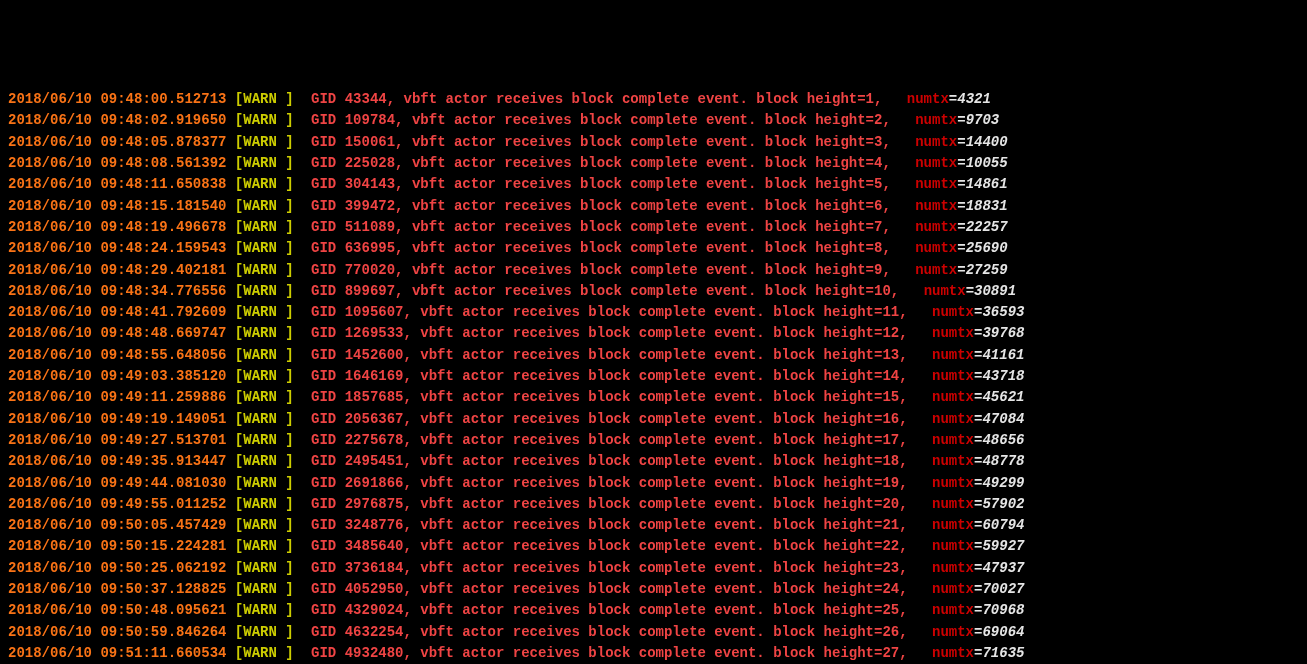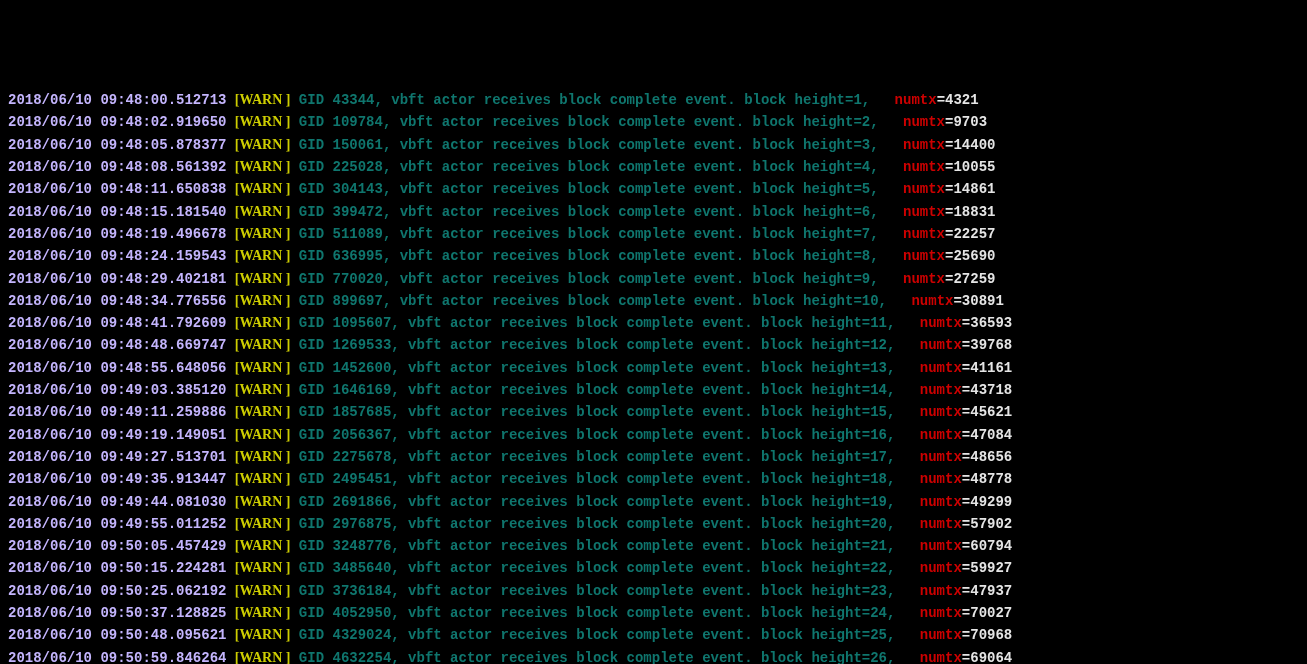--- a/index.html
+++ b/index.html
@@ -10,25 +10,25 @@
       font-size: 14px;
       line-height: 21.3px;
       color: #e5e5e5;
       white-space: pre;
       overflow: hidden;
       font-weight: bold;
     }
     .log-line {
       display: block;
     }
-    .ts { color: #c4b5fd; margin-top: 48px; }
-    .warn { color: #cdcd00; font-family: Liberation Serif, serif; }
-    .msg { color: #0f766e; }
+    .ts { color: #f97316; margin-top: 48px; }
+    .warn { color: #cdcd00; }
+    .msg { color: #ef4444; margin-left: 9px; }
     .numtx-key { color: #cd0000; margin-left: 16px; }
-    .numtx-val { color: #e5e5e5; }
+    .numtx-val { color: #e5e5e5; font-style: italic; }
   </style>
 </head>
 <body>
 
 
 
 <div id="log-container"><span class="log-line"><span class="ts">2018/06/10 09:48:00.512713</span> <span class="warn">[WARN ]</span> <span class="msg"><span>GID</span> <span>43344</span>, <span>vbft actor receives block complete event. block height=</span><span>1</span>, </span><span class="numtx-key">numtx</span>=<span class="numtx-val">4321</span></span><span class="log-line"><span class="ts">2018/06/10 09:48:02.919650</span> <span class="warn">[WARN ]</span> <span class="msg"><span>GID</span> <span>109784</span>, <span>vbft actor receives block complete event. block height=</span><span>2</span>, </span><span class="numtx-key">numtx</span>=<span class="numtx-val">9703</span></span><span class="log-line"><span class="ts">2018/06/10 09:48:05.878377</span> <span class="warn">[WARN ]</span> <span class="msg"><span>GID</span> <span>150061</span>, <span>vbft actor receives block complete event. block height=</span><span>3</span>, </span><span class="numtx-key">numtx</span>=<span class="numtx-val">14400</span></span><span class="log-line"><span class="ts">2018/06/10 09:48:08.561392</span> <span class="warn">[WARN ]</span> <span class="msg"><span>GID</span> <span>225028</span>, <span>vbft actor receives block complete event. block height=</span><span>4</span>, </span><span class="numtx-key">numtx</span>=<span class="numtx-val">10055</span></span><span class="log-line"><span class="ts">2018/06/10 09:48:11.650838</span> <span class="warn">[WARN ]</span> <span class="msg"><span>GID</span> <span>304143</span>, <span>vbft actor receives block complete event. block height=</span><span>5</span>, </span><span class="numtx-key">numtx</span>=<span class="numtx-val">14861</span></span><span class="log-line"><span class="ts">2018/06/10 09:48:15.181540</span> <span class="warn">[WARN ]</span> <span class="msg"><span>GID</span> <span>399472</span>, <span>vbft actor receives block complete event. block height=</span><span>6</span>, </span><span class="numtx-key">numtx</span>=<span class="numtx-val">18831</span></span><span class="log-line"><span class="ts">2018/06/10 09:48:19.496678</span> <span class="warn">[WARN ]</span> <span class="msg"><span>GID</span> <span>511089</span>, <span>vbft actor receives block complete event. block height=</span><span>7</span>, </span><span class="numtx-key">numtx</span>=<span class="numtx-val">22257</span></span><span class="log-line"><span class="ts">2018/06/10 09:48:24.159543</span> <span class="warn">[WARN ]</span> <span class="msg"><span>GID</span> <span>636995</span>, <span>vbft actor receives block complete event. block height=</span><span>8</span>, </span><span class="numtx-key">numtx</span>=<span class="numtx-val">25690</span></span><span class="log-line"><span class="ts">2018/06/10 09:48:29.402181</span> <span class="warn">[WARN ]</span> <span class="msg"><span>GID</span> <span>770020</span>, <span>vbft actor receives block complete event. block height=</span><span>9</span>, </span><span class="numtx-key">numtx</span>=<span class="numtx-val">27259</span></span><span class="log-line"><span class="ts">2018/06/10 09:48:34.776556</span> <span class="warn">[WARN ]</span> <span class="msg"><span>GID</span> <span>899697</span>, <span>vbft actor receives block complete event. block height=</span><span>10</span>, </span><span class="numtx-key">numtx</span>=<span class="numtx-val">30891</span></span><span class="log-line"><span class="ts">2018/06/10 09:48:41.792609</span> <span class="warn">[WARN ]</span> <span class="msg"><span>GID</span> <span>1095607</span>, <span>vbft actor receives block complete event. block height=</span><span>11</span>, </span><span class="numtx-key">numtx</span>=<span class="numtx-val">36593</span></span><span class="log-line"><span class="ts">2018/06/10 09:48:48.669747</span> <span class="warn">[WARN ]</span> <span class="msg"><span>GID</span> <span>1269533</span>, <span>vbft actor receives block complete event. block height=</span><span>12</span>, </span><span class="numtx-key">numtx</span>=<span class="numtx-val">39768</span></span><span class="log-line"><span class="ts">2018/06/10 09:48:55.648056</span> <span class="warn">[WARN ]</span> <span class="msg"><span>GID</span> <span>1452600</span>, <span>vbft actor receives block complete event. block height=</span><span>13</span>, </span><span class="numtx-key">numtx</span>=<span class="numtx-val">41161</span></span><span class="log-line"><span class="ts">2018/06/10 09:49:03.385120</span> <span class="warn">[WARN ]</span> <span class="msg"><span>GID</span> <span>1646169</span>, <span>vbft actor receives block complete event. block height=</span><span>14</span>, </span><span class="numtx-key">numtx</span>=<span class="numtx-val">43718</span></span><span class="log-line"><span class="ts">2018/06/10 09:49:11.259886</span> <span class="warn">[WARN ]</span> <span class="msg"><span>GID</span> <span>1857685</span>, <span>vbft actor receives block complete event. block height=</span><span>15</span>, </span><span class="numtx-key">numtx</span>=<span class="numtx-val">45621</span></span><span class="log-line"><span class="ts">2018/06/10 09:49:19.149051</span> <span class="warn">[WARN ]</span> <span class="msg"><span>GID</span> <span>2056367</span>, <span>vbft actor receives block complete event. block height=</span><span>16</span>, </span><span class="numtx-key">numtx</span>=<span class="numtx-val">47084</span></span><span class="log-line"><span class="ts">2018/06/10 09:49:27.513701</span> <span class="warn">[WARN ]</span> <span class="msg"><span>GID</span> <span>2275678</span>, <span>vbft actor receives block complete event. block height=</span><span>17</span>, </span><span class="numtx-key">numtx</span>=<span class="numtx-val">48656</span></span><span class="log-line"><span class="ts">2018/06/10 09:49:35.913447</span> <span class="warn">[WARN ]</span> <span class="msg"><span>GID</span> <span>2495451</span>, <span>vbft actor receives block complete event. block height=</span><span>18</span>, </span><span class="numtx-key">numtx</span>=<span class="numtx-val">48778</span></span><span class="log-line"><span class="ts">2018/06/10 09:49:44.081030</span> <span class="warn">[WARN ]</span> <span class="msg"><span>GID</span> <span>2691866</span>, <span>vbft actor receives block complete event. block height=</span><span>19</span>, </span><span class="numtx-key">numtx</span>=<span class="numtx-val">49299</span></span><span class="log-line"><span class="ts">2018/06/10 09:49:55.011252</span> <span class="warn">[WARN ]</span> <span class="msg"><span>GID</span> <span>2976875</span>, <span>vbft actor receives block complete event. block height=</span><span>20</span>, </span><span class="numtx-key">numtx</span>=<span class="numtx-val">57902</span></span><span class="log-line"><span class="ts">2018/06/10 09:50:05.457429</span> <span class="warn">[WARN ]</span> <span class="msg"><span>GID</span> <span>3248776</span>, <span>vbft actor receives block complete event. block height=</span><span>21</span>, </span><span class="numtx-key">numtx</span>=<span class="numtx-val">60794</span></span><span class="log-line"><span class="ts">2018/06/10 09:50:15.224281</span> <span class="warn">[WARN ]</span> <span class="msg"><span>GID</span> <span>3485640</span>, <span>vbft actor receives block complete event. block height=</span><span>22</span>, </span><span class="numtx-key">numtx</span>=<span class="numtx-val">59927</span></span><span class="log-line"><span class="ts">2018/06/10 09:50:25.062192</span> <span class="warn">[WARN ]</span> <span class="msg"><span>GID</span> <span>3736184</span>, <span>vbft actor receives block complete event. block height=</span><span>23</span>, </span><span class="numtx-key">numtx</span>=<span class="numtx-val">47937</span></span><span class="log-line"><span class="ts">2018/06/10 09:50:37.128825</span> <span class="warn">[WARN ]</span> <span class="msg"><span>GID</span> <span>4052950</span>, <span>vbft actor receives block complete event. block height=</span><span>24</span>, </span><span class="numtx-key">numtx</span>=<span class="numtx-val">70027</span></span><span class="log-line"><span class="ts">2018/06/10 09:50:48.095621</span> <span class="warn">[WARN ]</span> <span class="msg"><span>GID</span> <span>4329024</span>, <span>vbft actor receives block complete event. block height=</span><span>25</span>, </span><span class="numtx-key">numtx</span>=<span class="numtx-val">70968</span></span><span class="log-line"><span class="ts">2018/06/10 09:50:59.846264</span> <span class="warn">[WARN ]</span> <span class="msg"><span>GID</span> <span>4632254</span>, <span>vbft actor receives block complete event. block height=</span><span>26</span>, </span><span class="numtx-key">numtx</span>=<span class="numtx-val">69064</span></span><span class="log-line"><span class="ts">2018/06/10 09:51:11.660534</span> <span class="warn">[WARN ]</span> <span class="msg"><span>GID</span> <span>4932480</span>, <span>vbft actor receives block complete event. block height=</span><span>27</span>, </span><span class="numtx-key">numtx</span>=<span class="numtx-val">71635</span></span></div>
 
 
 

